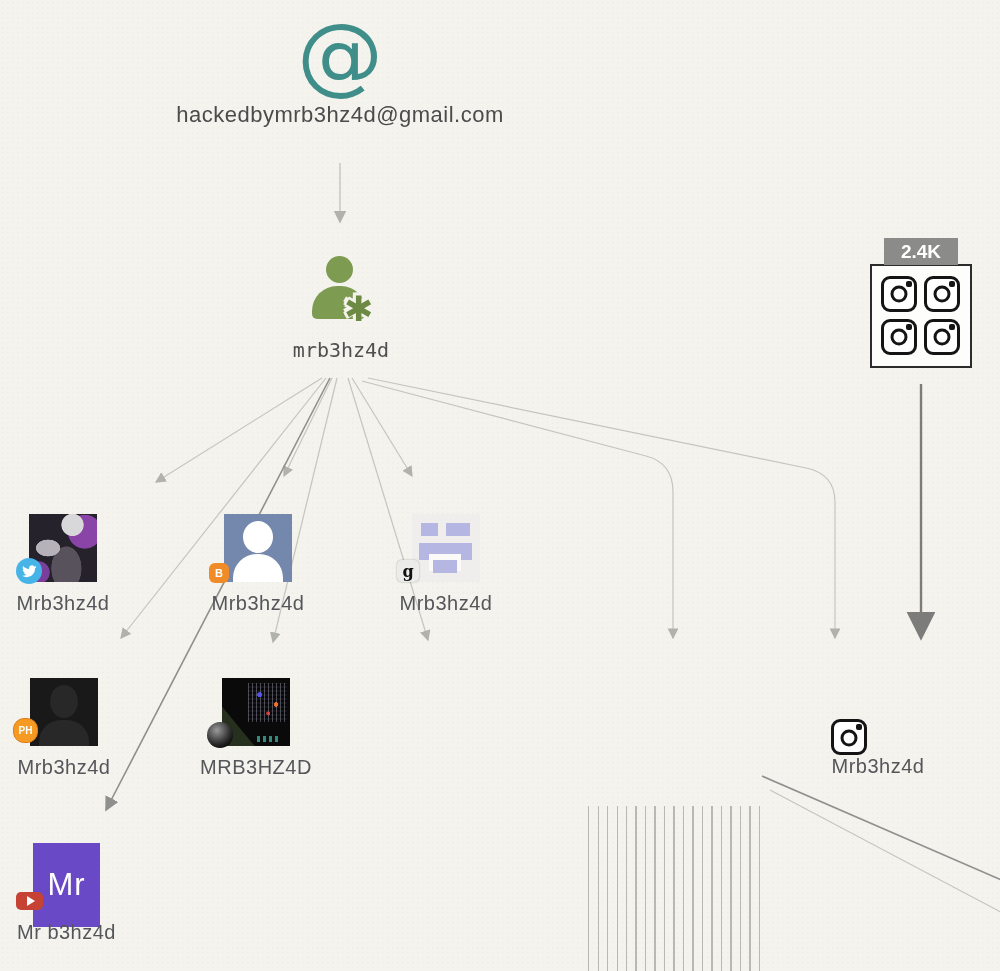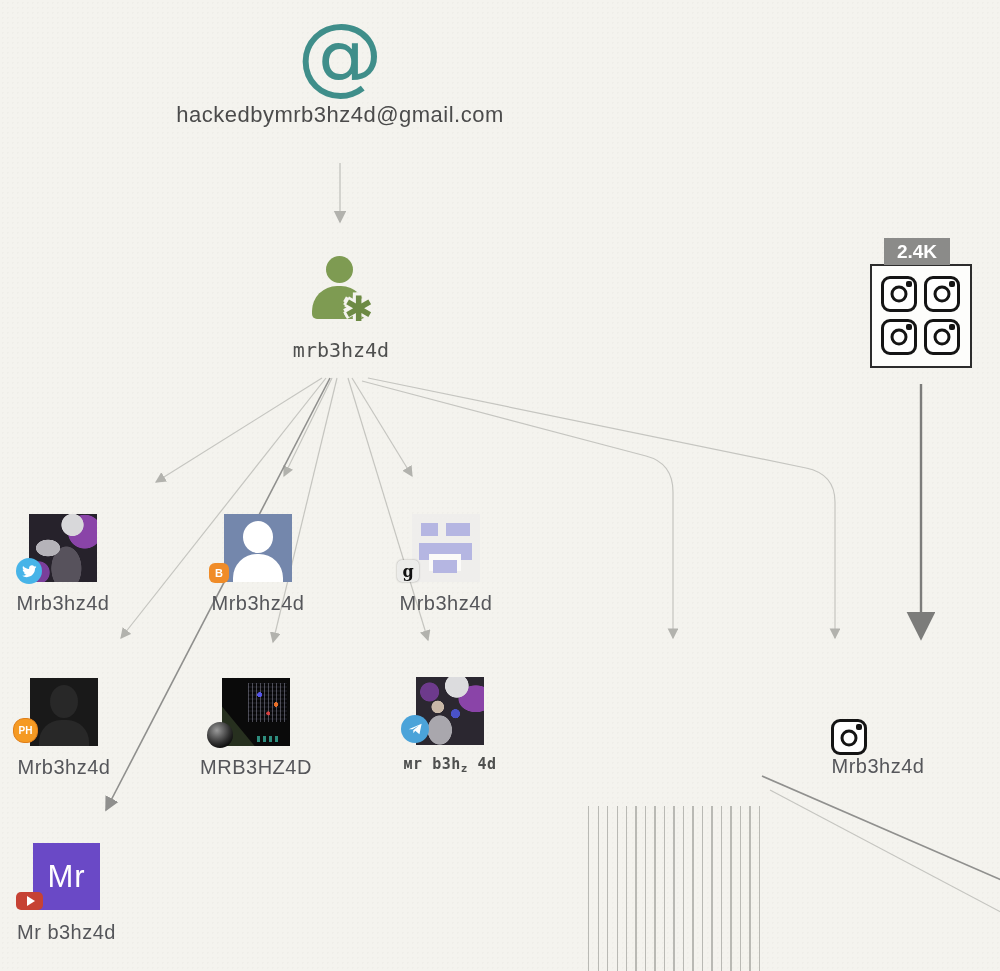--- a/index.html
+++ b/index.html
@@ -23,21 +23,21 @@
   .email-label{margin-top:2px;text-align:center;font-size:22px;letter-spacing:.5px;color:#4b4b4b;}
   
   .p-head{position:absolute;left:24px;top:8px;width:27px;height:27px;border-radius:50%;background:#7e9b52;}
   .p-body{position:absolute;left:10px;top:38px;width:54px;height:33px;border-radius:25px 25px 5px 5px;background:#7e9b52;}
   .p-ast{position:absolute;left:42px;top:44px;font-size:35px;line-height:35px;color:#6d8a44;
          font-family:"DejaVu Sans",sans-serif;
          text-shadow:-3px -3px 0 #f4f3ee,-3px 0 0 #f4f3ee,0 -3px 0 #f4f3ee,-2px 2px 0 #f4f3ee;}
   .person-label{position:absolute;top:90px;left:50%;transform:translateX(-50%);
                 font-family:"DejaVu Sans Mono",monospace;font-size:20px;color:#4f504f;}
   
-  .ig-count{position:absolute;left:14px;top:0;width:66px;height:27px;background:#8b8b89;
+  .ig-count{position:absolute;left:14px;top:0;width:74px;height:27px;background:#8b8b89;
             color:#fff;font-weight:bold;font-size:19px;line-height:27px;text-align:center;z-index:3;}
   .ig-box{position:absolute;left:0;top:26px;width:102px;height:104px;background:#fdfdfb;
           border:2px solid #2c2c2c;box-sizing:border-box;display:grid;
           grid-template-columns:38px 38px;grid-template-rows:38px 38px;gap:5px;
           padding:7px;justify-content:center;align-content:center;}
   .insta{position:relative;width:36px;height:36px;border:3px solid #141414;border-radius:9px;
          background:#fff;box-sizing:border-box;}
   .insta .lens{position:absolute;left:50%;top:52%;transform:translate(-50%,-50%);
                width:17px;height:17px;border:3px solid #141414;border-radius:50%;box-sizing:border-box;}
   .insta .dot{position:absolute;top:2px;right:2px;width:6px;height:6px;background:#141414;border-radius:2px;}
@@ -224,44 +224,32 @@
   <div class="node" style="left:222px;top:678px;">
     <div class="avatar code-avatar">
       <div class="wedge"></div>
         <div class="codebox"></div>
         <div class="tealmarks"></div>
     </div>
     <div class="badge sphere-badge"></div>
     <div class="nlabel">MRB3HZ4D</div>
   </div>
 
-  <div class="node" style="left:416px;top:677px;">
-    <div class="avatar telegram-avatar">
-      <div class="badge b-circle tg-badge">
-        <svg width="15" height="14" viewBox="0 0 22 20">
-            <path fill="#fff" d="M1 10.2 20 2.2 16.8 17.6 10.6 12.6 8 16.4 7.7 11.9 16 4.8 6.5 10.4z"></path>
-          </svg>
-      </div>
-    </div>
-    <div class="nlabel" style="font-family:'DejaVu Sans Mono',monospace;font-size:15px;font-weight:bold;color:#4f504f;">
-      <span>мr b3h</span><span style="font-size:11px;vertical-align:-3px;">z</span><span> 4d</span>
-    </div>
-  </div>
 
 
   <div class="node" style="left:845px;top:677px;width:66px;">
     <div class="badge ig-badge insta">
         <div class="lens"></div>
         <div class="dot"></div>
       </div>
     <div class="nlabel">Mrb3hz4d</div>
   </div>
 
   <div class="node" style="left:33px;top:843px;">
-    <div class="avatar yt-avatar" style="width:67px;height:67px;">
+    <div class="avatar yt-avatar" style="width:67px;height:84px;">
       <div class="mr">Mr</div>
     </div>
     <div class="badge yt-badge">
         <div class="tri"></div>
       </div>
     <div class="nlabel">Mr b3hz4d</div>
   </div>
 
 </div>
 

